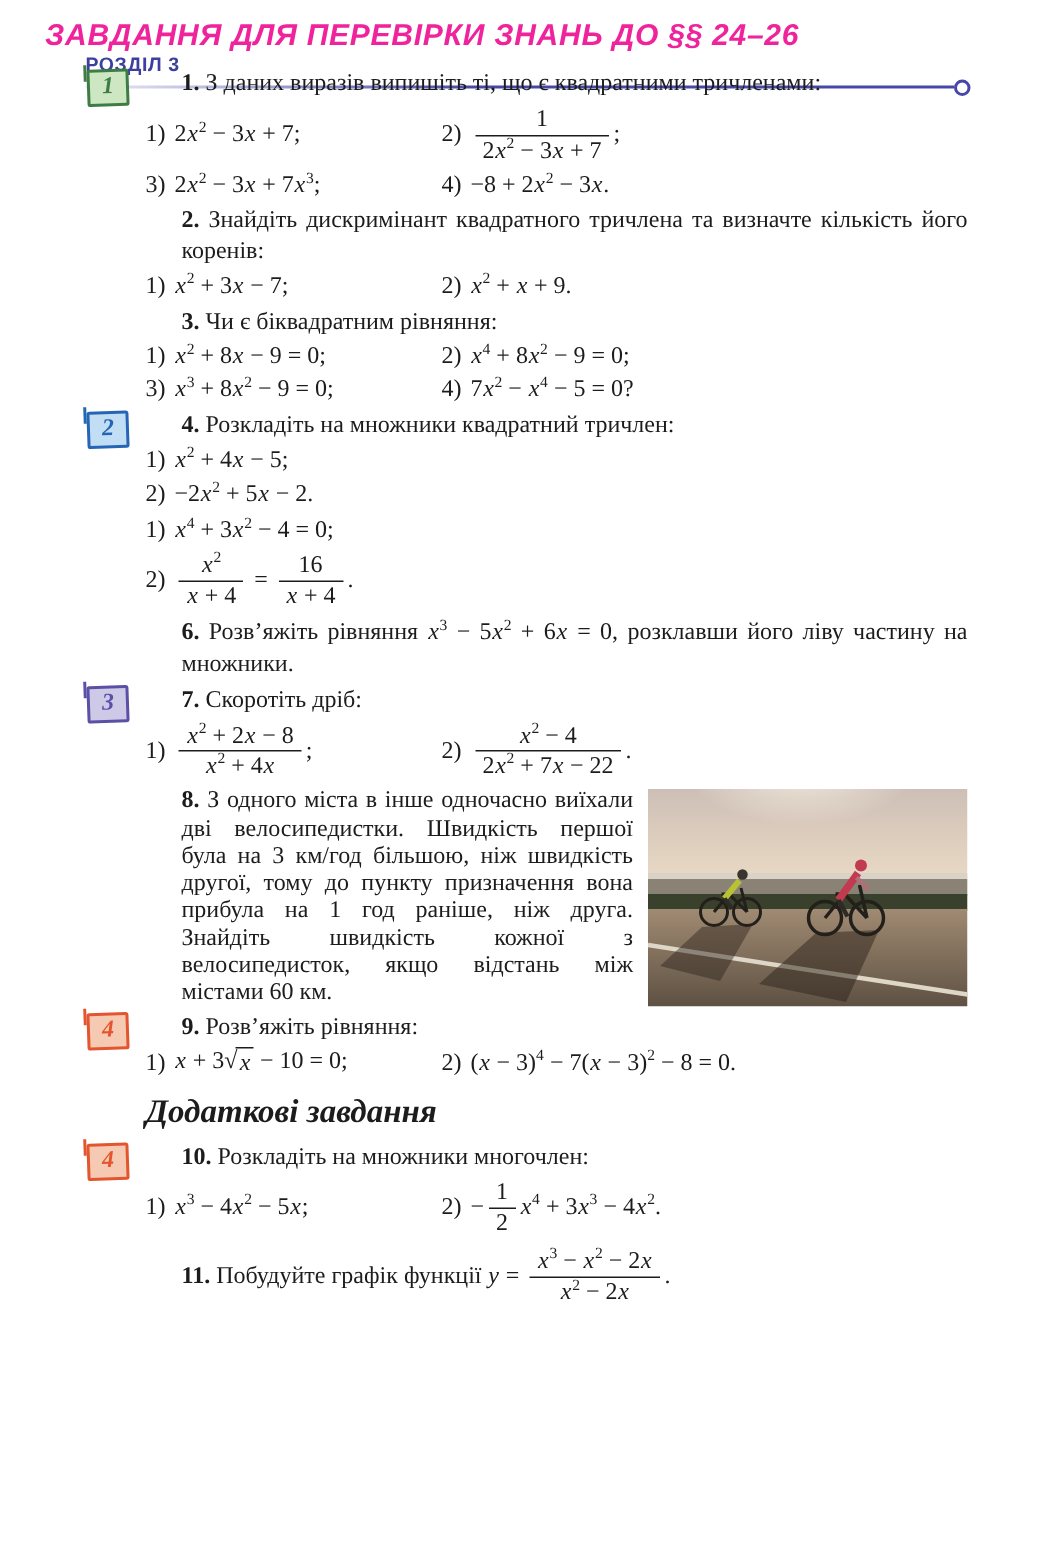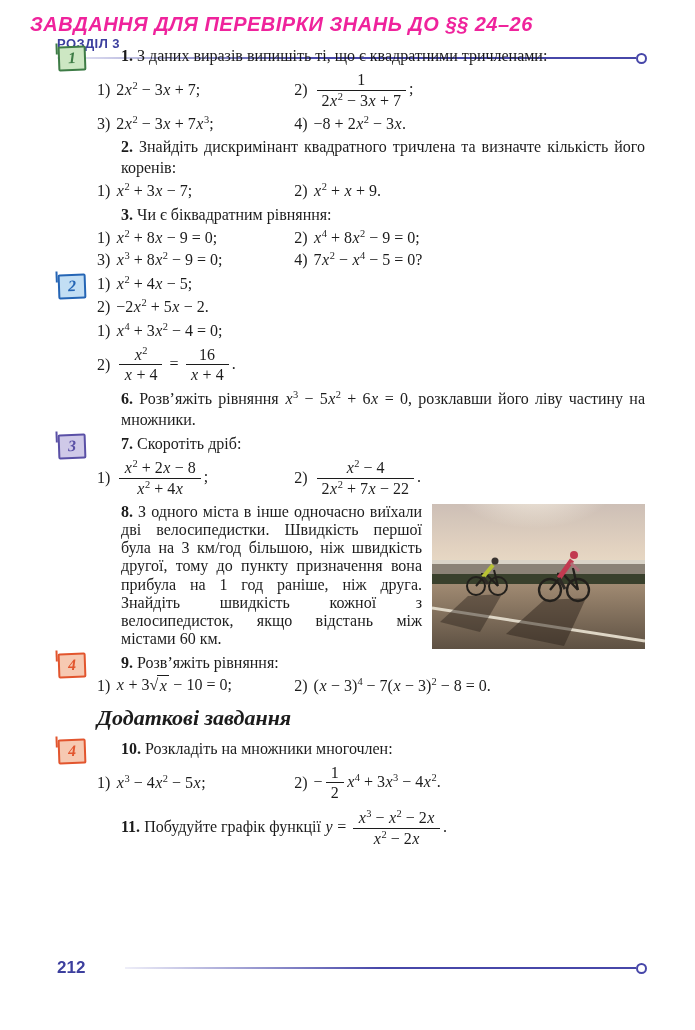--- a/index.html
+++ b/index.html
@@ -38,21 +38,21 @@
   .math i{font-style:italic;padding:0 .5px;}
   sup{font-size:.65em;line-height:0;vertical-align:super;}
   .frac{display:inline-flex;flex-direction:column;text-align:center;vertical-align:middle;
         margin:2px 3px;line-height:1.12;}
   .frac .num{padding:0 5px 1px;border-bottom:1.5px solid #1c1c1c;}
   .frac .den{padding:1px 5px 0;}
   .sqrt{display:inline-flex;align-items:flex-start;}
   .rsign{font-style:normal;}
   .rbar{border-top:1.5px solid #1c1c1c;margin-left:-1px;padding:0 2px;}
   
-  .p8wrap{display:flex;gap:10px;align-items:flex-end;margin:2px 0 4px;}
+  .p8wrap{display:flex;gap:10px;align-items:flex-start;margin:2px 0 4px;}
   .p8text{width:366px;line-height:1.14;}
   .photo{width:213px;height:145px;flex:0 0 auto;margin-top:1px;display:block;}
   .subheading{text-align:left;font-weight:700;font-style:italic;font-size:22px;margin:7px 0 6px;}
   
   .footer{position:absolute;left:57px;right:50px;bottom:52px;display:flex;align-items:center;}
   .pageno{font-family:"Liberation Sans",sans-serif;font-weight:700;font-size:17px;color:#3c3f9e;}
   .footer .rule{flex:1;margin:0 9px 0 40px;background:linear-gradient(to right,rgba(90,90,190,.10),#4747a9 50%);}
 </style>
 </head>
 <body>
@@ -122,20 +122,21 @@
             <span class="math"><i>x</i><sup>3</sup> + 8<i>x</i><sup>2</sup> − 9 = 0;</span>
           </div>
           <div class="item">
             <span class="ilabel">4)</span>
             <span class="math">7<i>x</i><sup>2</sup> − <i>x</i><sup>4</sup> − 5 = 0?</span>
           </div>
         </div>
       </div>
       <div class="problem">
         <span class="badge badge-blue">2</span>
+        <div class="stmt"><span class="pnum">4.</span> Розкладіть на множники квадратний тричлен:</div>
         <div class="items col1">
           <div class="item">
             <span class="ilabel">1)</span>
             <span class="math"><i>x</i><sup>2</sup> + 4<i>x</i> − 5;</span>
           </div>
           <div class="item">
             <span class="ilabel">2)</span>
             <span class="math">−2<i>x</i><sup>2</sup> + 5<i>x</i> − 2.</span>
           </div>
         </div>
@@ -265,19 +266,13 @@
         </div>
       </div>
       <div class="problem">
         <div class="stmt"><span class="pnum">11.</span> Побудуйте графік функції <span class="math"><i>y</i> = <span class="frac">
               <span class="num"><i>x</i><sup>3</sup> − <i>x</i><sup>2</sup> − 2<i>x</i></span>
               <span class="den"><i>x</i><sup>2</sup> − 2<i>x</i></span>
             </span>.</span></div>
       </div>
     </div>
 
-  <div class="footer">
-    <span class="pageno">212</span>
-    <div class="rule">
-      <span class="rule-dot"></span>
-    </div>
-  </div>
 </div>
 
 </body></html>

